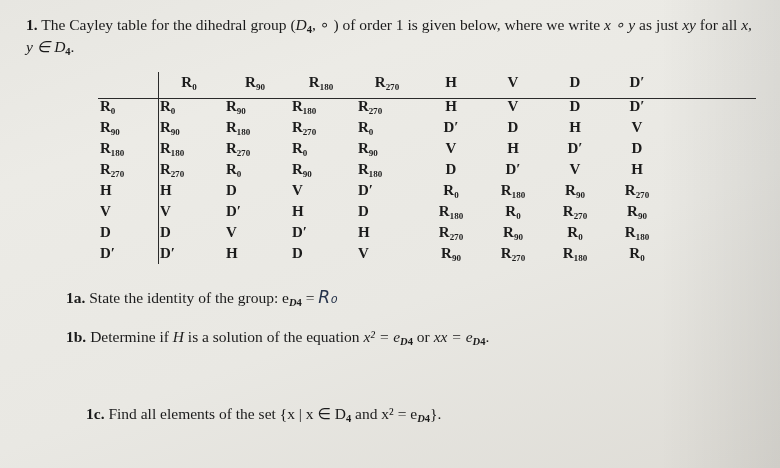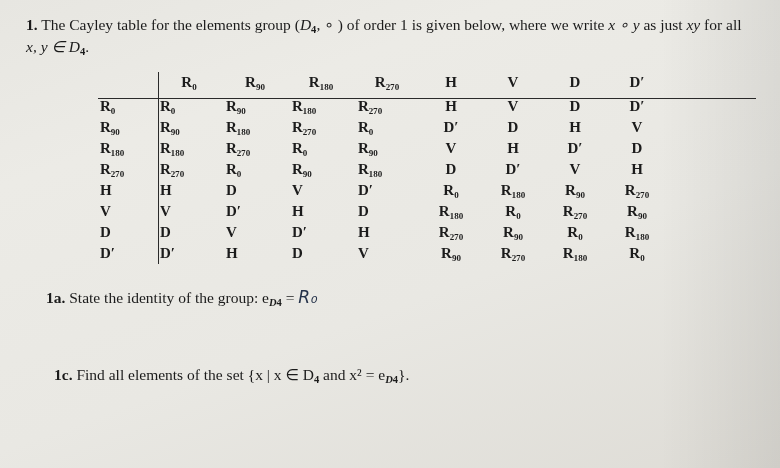--- a/index.html
+++ b/index.html
@@ -127,21 +127,21 @@
   }
 </style>
 </head>
 <body>
 
 <div id="sheet">
   <div class="content">
 
     <p class="q-intro">
       <span class="qnum">1.</span>
-      <span>The Cayley table for the elements group (</span><span class="mathi">D</span><sub>4</sub><span>, ∘ )</span><span> of order 1 is given below, where we write </span><span class="mathi">x ∘ y</span><span> as just </span><span class="mathi">xy</span><span> for all </span><span class="mathi">x, y ∈ D</span><sub>4</sub><span>.</span>
+      <span>The Cayley table for the dihedral group (</span><span class="mathi">D</span><sub>4</sub><span>, ∘ )</span><span> of order 1 is given below, where we write </span><span class="mathi">x ∘ y</span><span> as just </span><span class="mathi">xy</span><span> for all </span><span class="mathi">x, y ∈ D</span><sub>4</sub><span>.</span>
     </p>
 
     <div class="table-wrap">
       <div class="vrule"></div>
       <div class="hrule"></div>
       <table class="cayley">
         <thead>
           <tr>
             <th class="corner"></th>
             <th class="colhead">R₀</th>
@@ -240,26 +240,30 @@
             <td class="cell">V</td>
             <td class="cell c4">R₉₀</td>
             <td class="cell c5">R₂₇₀</td>
             <td class="cell c6">R₁₈₀</td>
             <td class="cell c7">R₀</td>
           </tr>
         </tbody>
       </table>
     </div>
 
-    <p class="qline" id="q1a" style="margin-left:20px">
+    <p class="qline" id="q1a" style="margin-left:40px">
       <span class="qnum">1a.</span>
       <span>State the identity of the group: e</span><sub class="mathi">D</sub><sub>4</sub><span> =</span>
       <span class="handwriting">R₀</span>
     </p>
 
-
-    <p class="qline" id="q1c" style="margin-left:28px">
+    <p class="qline" id="q1b" style="margin-left:40px">
+      <span class="qnum">1b.</span>
+      <span>Determine if </span><span class="mathi">H</span><span> is a solution of the equation </span><span class="mathi">x² = e</span><sub class="mathi">D</sub><sub>4</sub><span> or </span><span class="mathi">xx = e</span><sub class="mathi">D</sub><sub>4</sub><span>.</span>
+    </p>
+
+    <p class="qline" id="q1c" style="margin-left:60px">
       <span class="qnum">1c.</span>
       <span>Find all elements of the set {x | x ∈ D</span><sub>4</sub><span> and x² = e</span><sub class="mathi">D</sub><sub>4</sub><span>}.</span>
     </p>
 
   </div>
 </div>
 
 </body></html>

